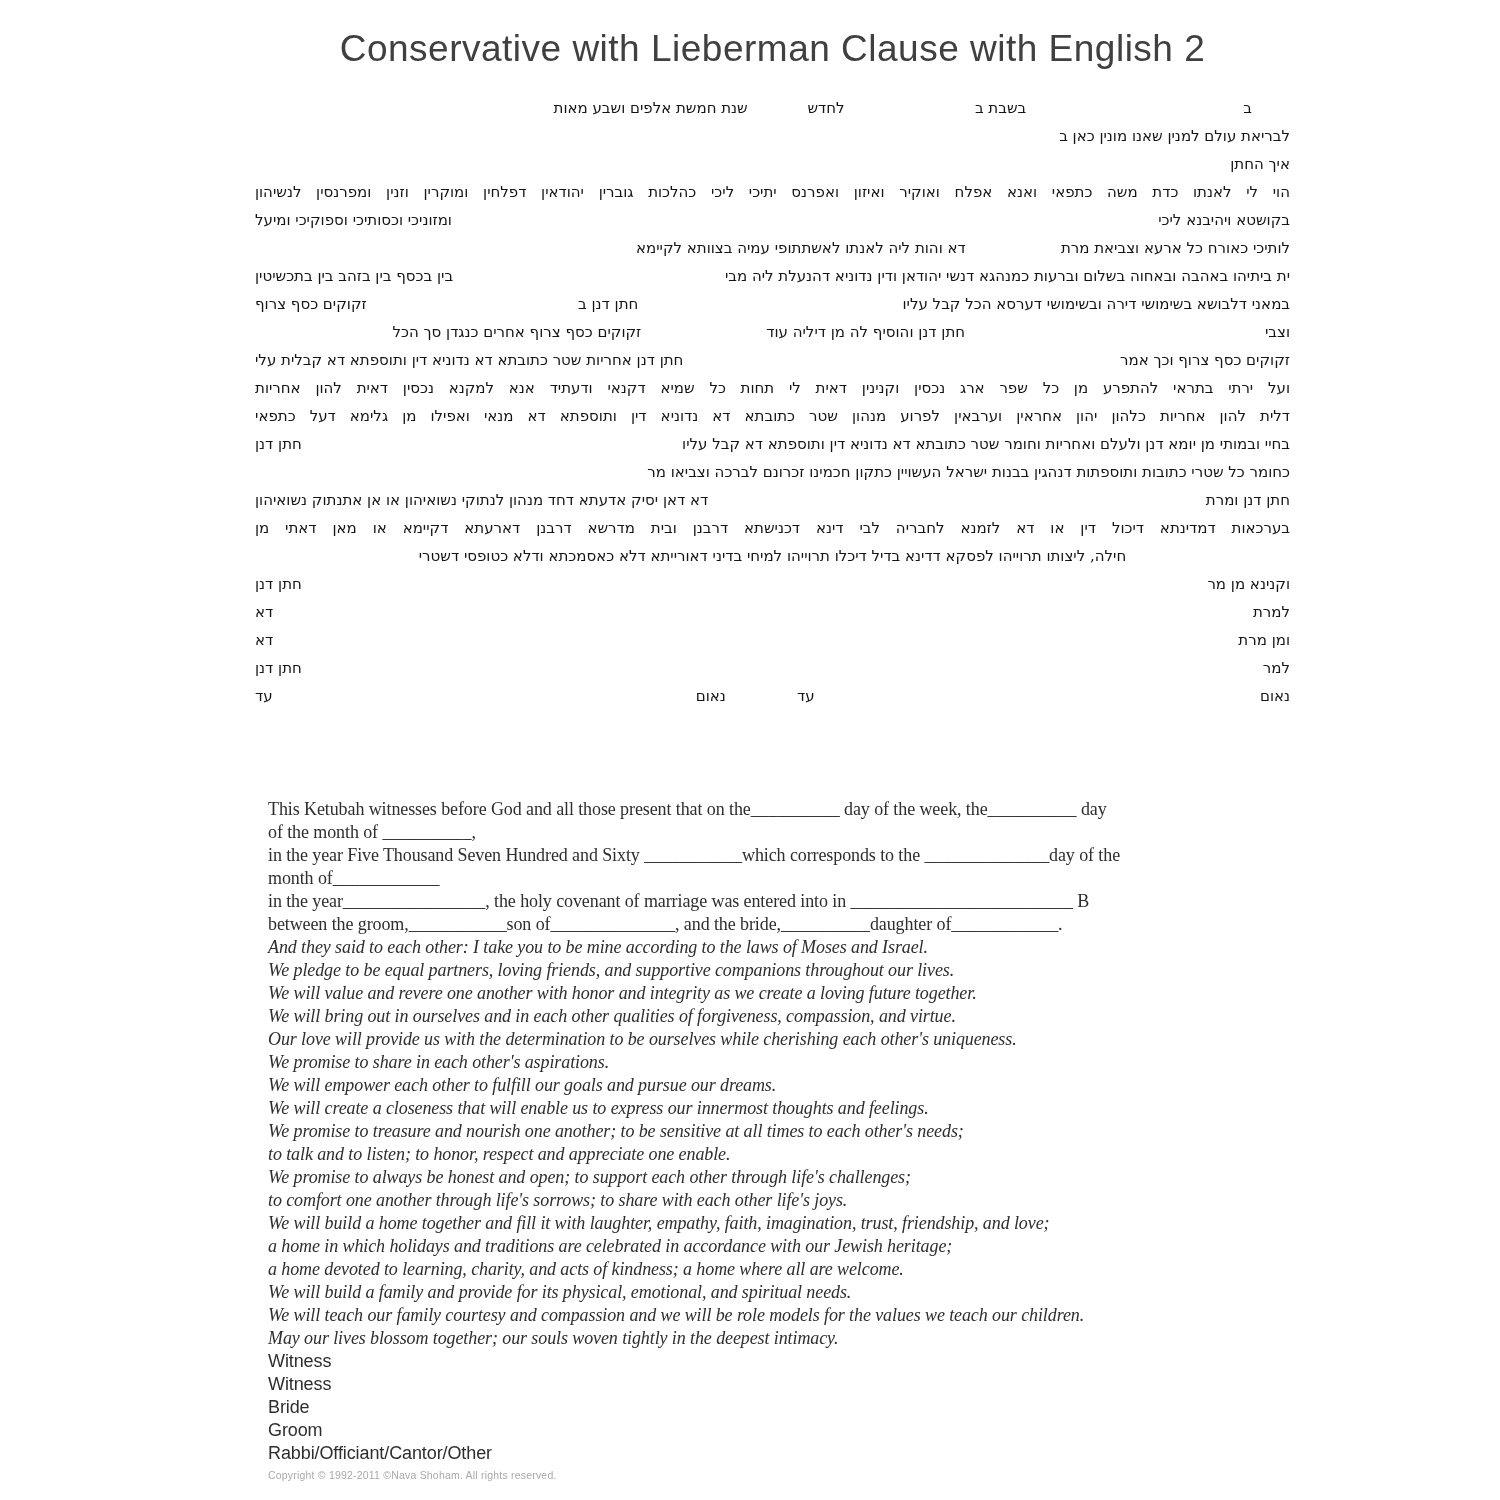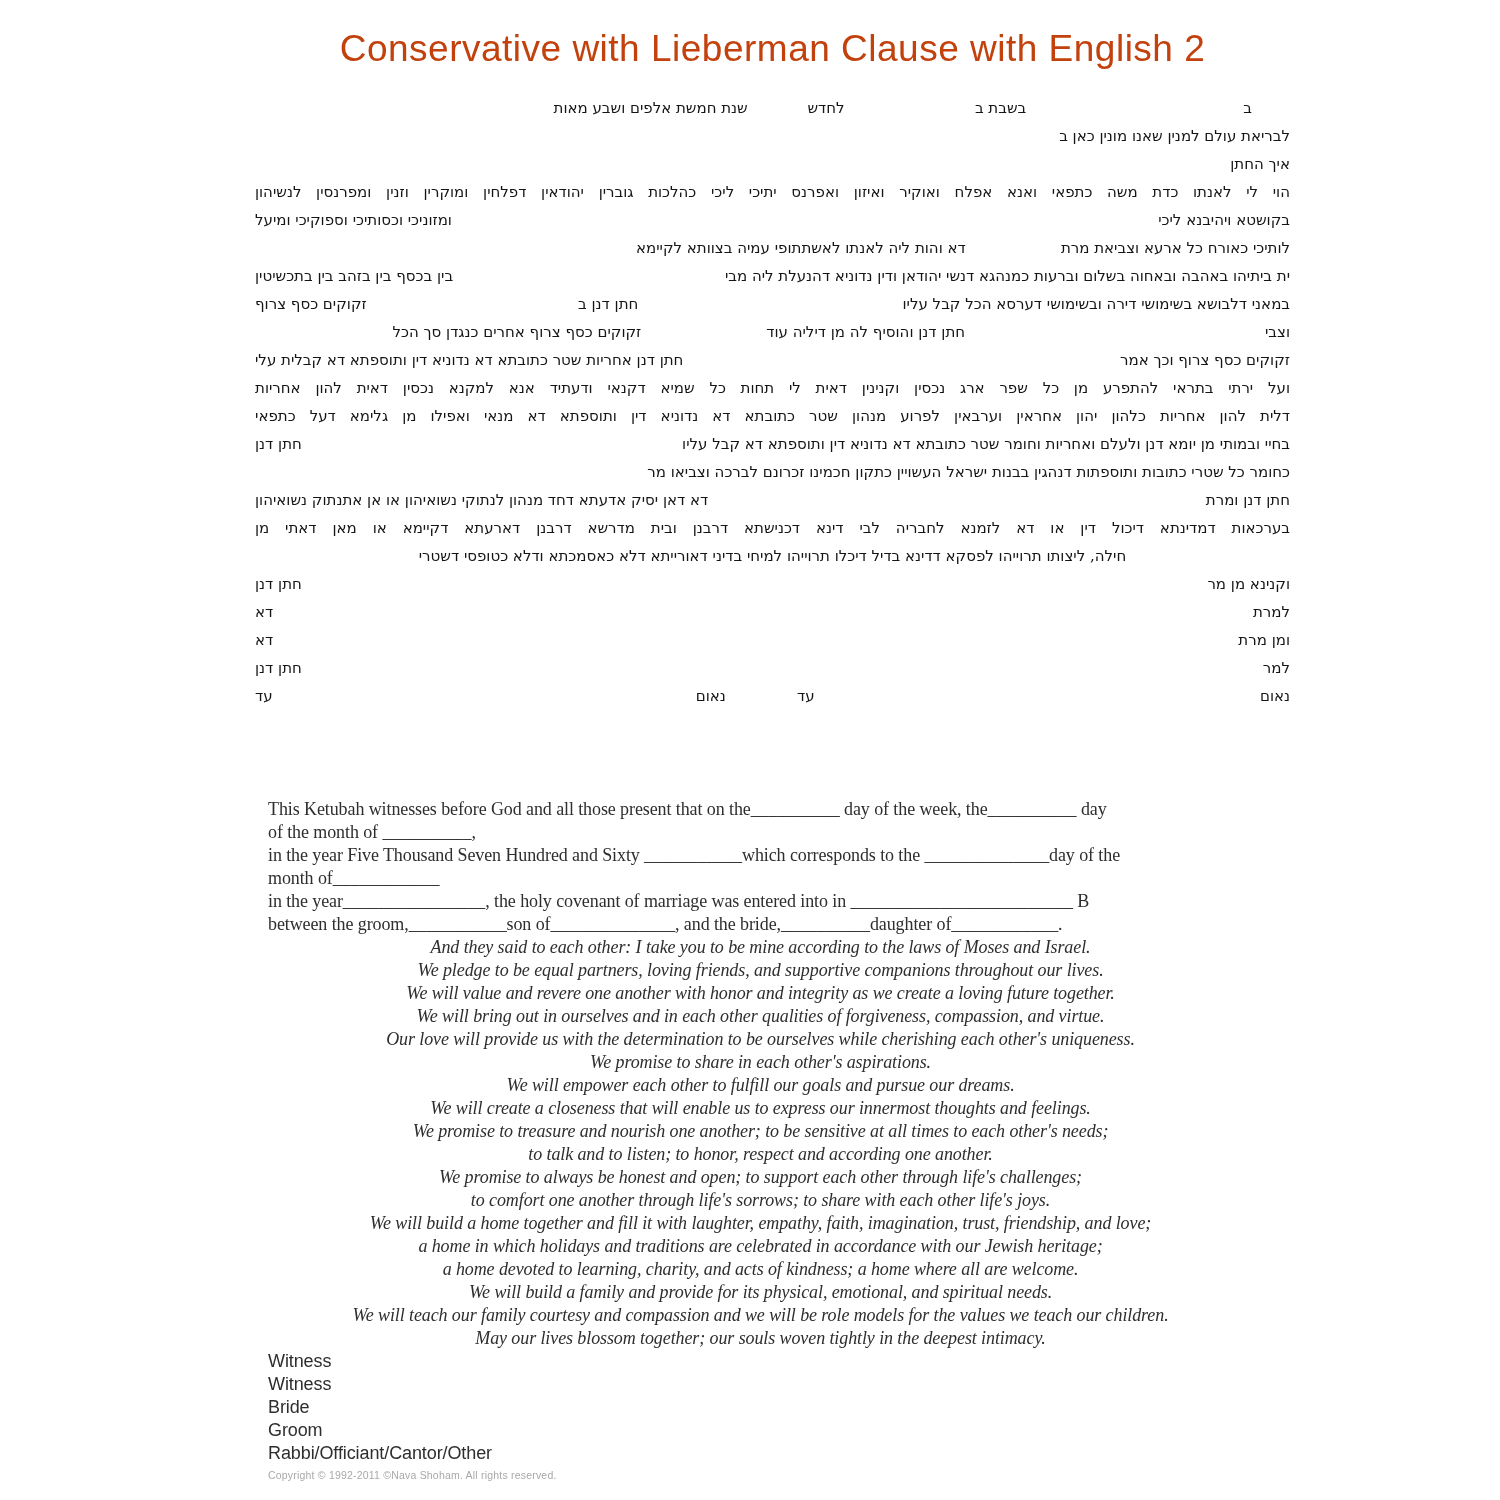--- a/index.html
+++ b/index.html
@@ -1,37 +1,37 @@
 <!DOCTYPE html>
 <html><head>
 <meta charset="utf-8">
 <style>
   html,body{margin:0;padding:0;background:#ffffff;}
   body{width:1500px;height:1500px;position:relative;font-family:"Liberation Sans",sans-serif;overflow:hidden;}
   #page{position:absolute;left:0;top:0;width:1500px;height:1500px;background:#ffffff;}
   #title{
     position:absolute;left:255px;top:28px;width:1035px;
-    text-align:center;font-size:37px;color:#c2410c;letter-spacing:.5px;
+    text-align:center;font-size:37px;color:#404040;letter-spacing:.5px;
     font-family:"Liberation Sans",sans-serif;font-weight:400;
   }
   #hebrew-block{
     position:absolute;left:255px;top:94px;width:1035px;
     direction:rtl;unicode-bidi:embed;
     font-family:"DejaVu Serif","DejaVu Sans",serif;
     font-size:15px;color:#151515;
   }
   .hline{display:flex;height:28px;align-items:center;white-space:nowrap;}
   .hseg{flex:0 0 auto;}
   .hgap{min-width:4px;height:1px;}
   #english-block{
     position:absolute;left:268px;top:799px;width:985px;
     font-size:18px;color:#2e2e2e;letter-spacing:-.1px;
   }
   .eline{height:23px;white-space:nowrap;font-family:Liberation Serif, serif;}
-  .eline.vow{font-style:italic;text-align:center;}
+  .eline.vow{font-style:italic;}
   .sig-label{height:23px;white-space:nowrap;}
   #copyright{font-size:10.5px;color:#a9a9a9;margin-top:3px;letter-spacing:.2px;}
 </style>
 </head>
 <body>
 
 <div id="page">
   <div id="title">Conservative with Lieberman Clause with English 2</div>
   <div id="hebrew-block">
       <div class="hline">
@@ -326,21 +326,21 @@
         <div class="eline">between the groom,___________son of______________, and the bride,__________daughter of____________.</div>
         <div class="eline vow">And they said to each other: I take you to be mine according to the laws of Moses and Israel.</div>
         <div class="eline vow">We pledge to be equal partners, loving friends, and supportive companions throughout our lives.</div>
         <div class="eline vow">We will value and revere one another with honor and integrity as we create a loving future together.</div>
         <div class="eline vow">We will bring out in ourselves and in each other qualities of forgiveness, compassion, and virtue.</div>
         <div class="eline vow">Our love will provide us with the determination to be ourselves while cherishing each other's uniqueness.</div>
         <div class="eline vow">We promise to share in each other's aspirations.</div>
         <div class="eline vow">We will empower each other to fulfill our goals and pursue our dreams.</div>
         <div class="eline vow">We will create a closeness that will enable us to express our innermost thoughts and feelings.</div>
         <div class="eline vow">We promise to treasure and nourish one another; to be sensitive at all times to each other's needs;</div>
-        <div class="eline vow">to talk and to listen; to honor, respect and according one another.</div>
+        <div class="eline vow">to talk and to listen; to honor, respect and appreciate one enable.</div>
         <div class="eline vow">We promise to always be honest and open; to support each other through life's challenges;</div>
         <div class="eline vow">to comfort one another through life's sorrows; to share with each other life's joys.</div>
         <div class="eline vow">We will build a home together and fill it with laughter, empathy, faith, imagination, trust, friendship, and love;</div>
         <div class="eline vow">a home in which holidays and traditions are celebrated in accordance with our Jewish heritage;</div>
         <div class="eline vow">a home devoted to learning, charity, and acts of kindness; a home where all are welcome.</div>
         <div class="eline vow">We will build a family and provide for its physical, emotional, and spiritual needs.</div>
         <div class="eline vow">We will teach our family courtesy and compassion and we will be role models for the values we teach our children.</div>
         <div class="eline vow">May our lives blossom together; our souls woven tightly in the deepest intimacy.</div>
       </div>
     <div id="signature-labels">

